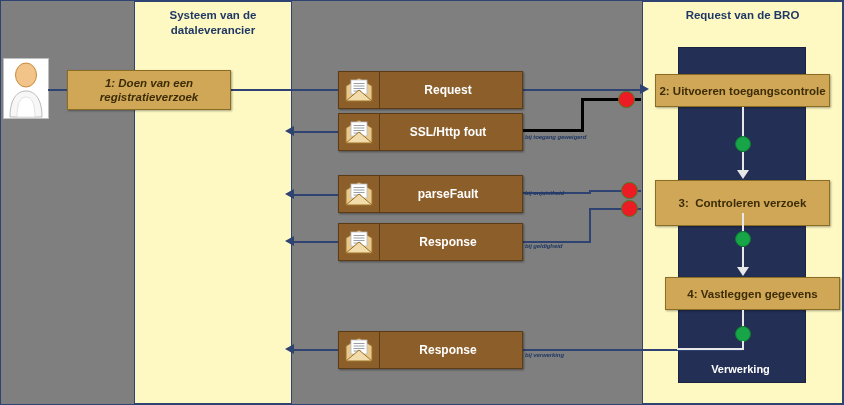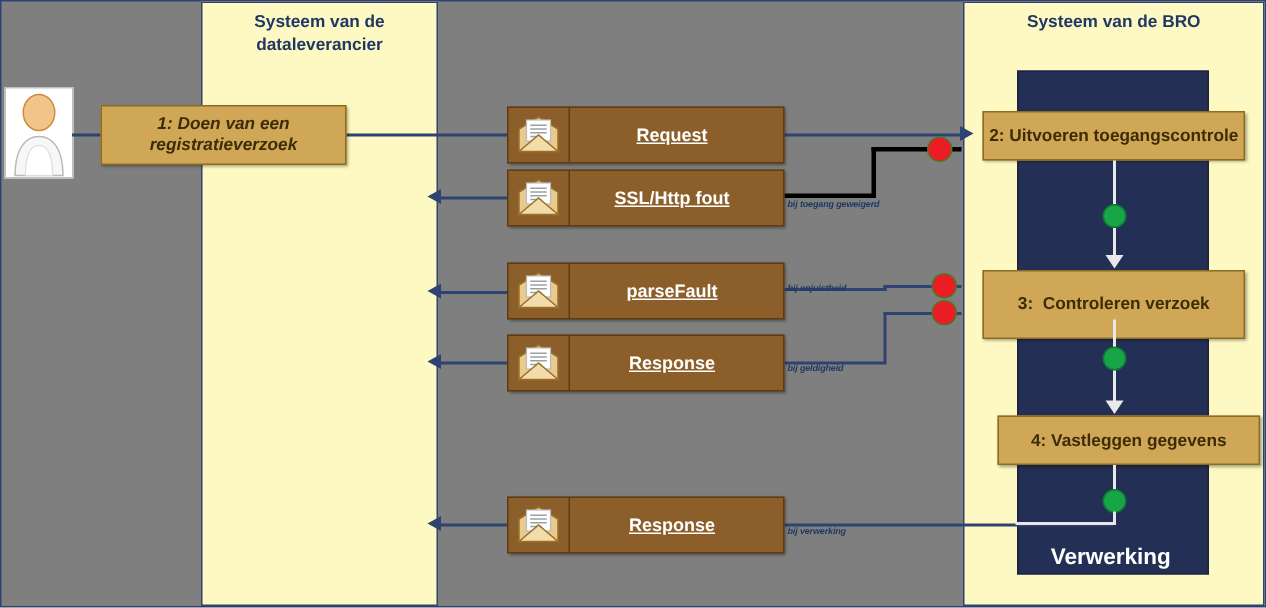--- a/index.html
+++ b/index.html
@@ -50,21 +50,21 @@
     background: #232f54;
     border: 1px solid #1a2342;
     box-sizing: border-box;
   }
   #verwerking-label {
     position: absolute;
     left: 677px;
     top: 362px;
     width: 125px;
     text-align: center;
-    font-size: 15px;
+    font-size: 11px;
     font-weight: bold;
     color: #ffffff;
   }
 
   
   #actor {
     position: absolute;
     left: 2px;
     top: 57px;
     width: 46px;
@@ -106,21 +106,20 @@
     align-items: center;
     box-shadow: 1px 1px 2px rgba(0,0,0,.4);
   }
   .message .msg-label {
     flex: 1;
     text-align: center;
     color: #ffffff;
     font-size: 12px;
     font-weight: bold;
     padding-right: 6px;
-    text-decoration: underline;
   }
   .envelope {
     width: 40px;
     height: 100%;
     border-right: 1px solid #5b3c16;
     display: flex;
     align-items: center;
     justify-content: center;
     flex: 0 0 40px;
   }
@@ -208,21 +207,21 @@
 <body>
 
 <div id="canvas">
 
   <div class="lane" id="lane-supplier">
     <div class="lane-title">Systeem van de
 dataleverancier</div>
   </div>
 
   <div class="lane" id="lane-bro">
-    <div class="lane-title">Systeem van de BRO</div>
+    <div class="lane-title">Request van de BRO</div>
   </div>
 
   <div id="bro-column"></div>
   <div id="verwerking-label">Verwerking</div>
 
   <div id="actor">
     <svg width="44" height="59" viewBox="0 0 44 59">
       <ellipse cx="22" cy="16" rx="10.5" ry="12" fill="#f2c48a" stroke="#c98a3c" stroke-width="1"></ellipse>
       <path d="M6 58 C6 40 13 32 22 32 C31 32 38 40 38 58 Z" fill="#f7f7f7" stroke="#b9b9b9" stroke-width="1"></path>
       <path d="M13 58 C13 45 16 38 22 38 C28 38 31 45 31 58 Z" fill="#ffffff" stroke="#dcdcdc" stroke-width="0.8"></path>

